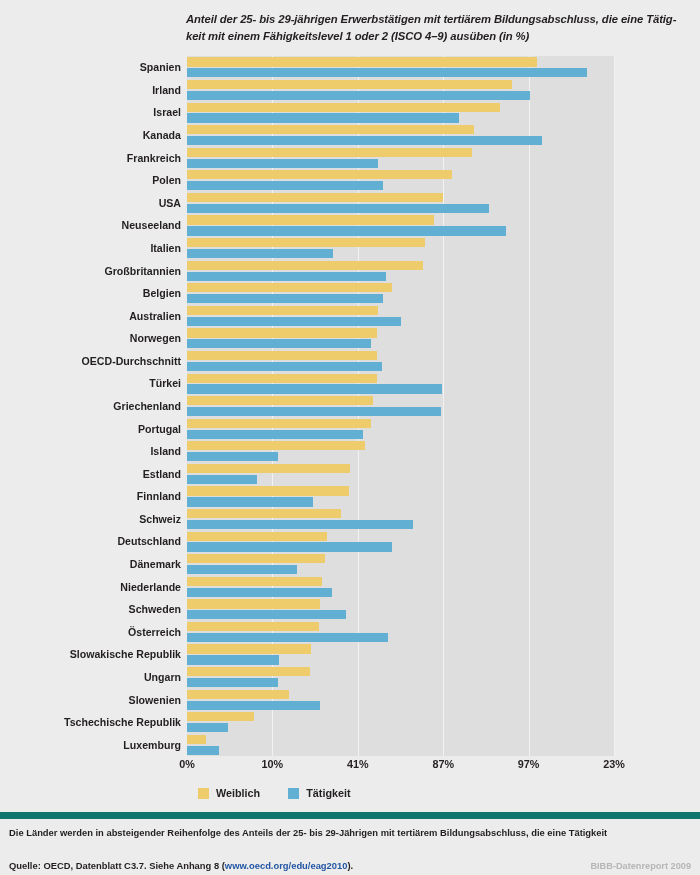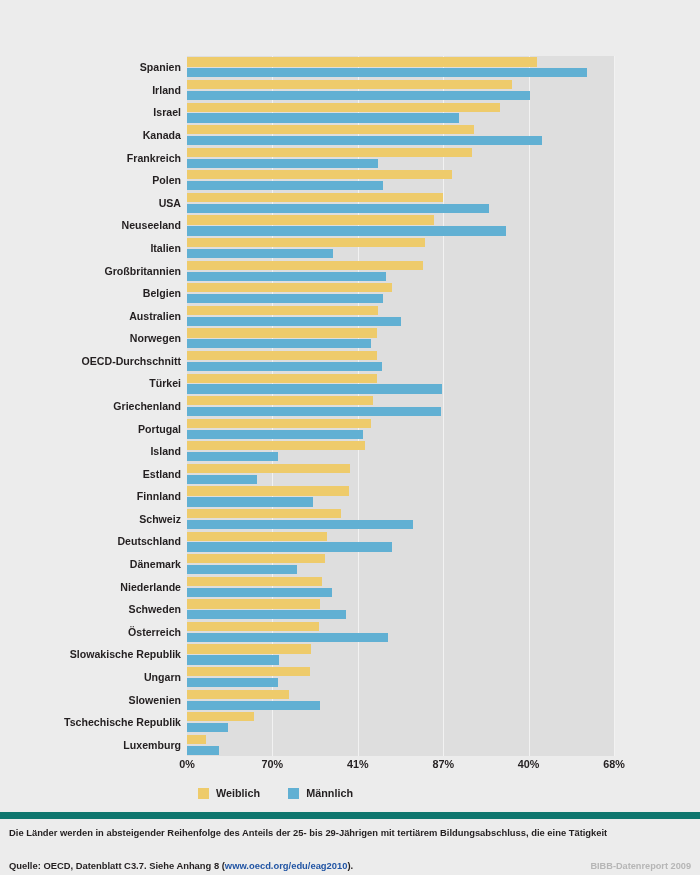--- a/index.html
+++ b/index.html
@@ -183,20 +183,24 @@
     font-weight: bold;
     color: #b6b6b6;
     white-space: nowrap;
   }
 </style>
 </head>
 <body>
 
 <div id="page">
 
+  <div class="chart-title">
+    <div>Anteil der 25- bis 29-jährigen Erwerbstätigen mit tertiärem Bildungsabschluss, die eine Tätig-</div>
+    <div>keit mit einem Fähigkeitslevel 1 oder 2 (ISCO 4–9) ausüben (in %)</div>
+  </div>
 
   <div class="plot-wrap">
     <div class="plot-area" id="plot-area">
         <div class="gridline" style="left: 85.4px;"></div>
         <div class="gridline" style="left: 170.8px;"></div>
         <div class="gridline" style="left: 256.2px;"></div>
         <div class="gridline" style="left: 341.6px;"></div>
         <div class="gridline" style="left: 427px;"></div>
         <div class="grp" style="top: 0px; height: 22.5806px;">
           <div class="bar f" title="Spanien – Weiblich: 41%" style="width: 350.14px; background: rgb(238, 203, 107);"></div>
@@ -353,35 +357,35 @@
         <div class="cat-label" style="top: 592.387px;">Slowakische Republik</div>
         <div class="cat-label" style="top: 614.968px;">Ungarn</div>
         <div class="cat-label" style="top: 637.548px;">Slowenien</div>
         <div class="cat-label" style="top: 660.129px;">Tschechische Republik</div>
         <div class="cat-label" style="top: 682.71px;">Luxemburg</div>
       </div>
   </div>
 
   <div class="xaxis" id="xaxis">
       <div class="xtick" style="left: 187px;">0%</div>
-      <div class="xtick" style="left: 272.4px;">70%</div>
+      <div class="xtick" style="left: 272.4px;">10%</div>
       <div class="xtick" style="left: 357.8px;">41%</div>
       <div class="xtick" style="left: 443.2px;">87%</div>
-      <div class="xtick" style="left: 528.6px;">40%</div>
-      <div class="xtick" style="left: 614px;">68%</div>
+      <div class="xtick" style="left: 528.6px;">97%</div>
+      <div class="xtick" style="left: 614px;">23%</div>
     </div>
 
   <div class="legend">
     <div class="legend-item">
       <span class="legend-swatch" id="sw-f" style="background: rgb(238, 203, 107);"></span>
       <span class="legend-text">Weiblich</span>
     </div>
     <div class="legend-item">
       <span class="legend-swatch" id="sw-m" style="background: rgb(97, 176, 211);"></span>
-      <span class="legend-text">Männlich</span>
+      <span class="legend-text">Tätigkeit</span>
     </div>
   </div>
 
   <div class="footer">
     <div class="footnote">
       <div>Die Länder werden in absteigender Reihenfolge des Anteils der 25- bis 29-Jährigen mit tertiärem Bildungsabschluss, die eine Tätigkeit</div>
     </div>
     <div class="source-row">
       <div class="source">
         <span>Quelle: OECD, Datenblatt C3.7. Siehe Anhang 8 (</span><span class="link" style="color: rgb(34, 85, 164);">www.oecd.org/edu/eag2010</span><span>).</span>

